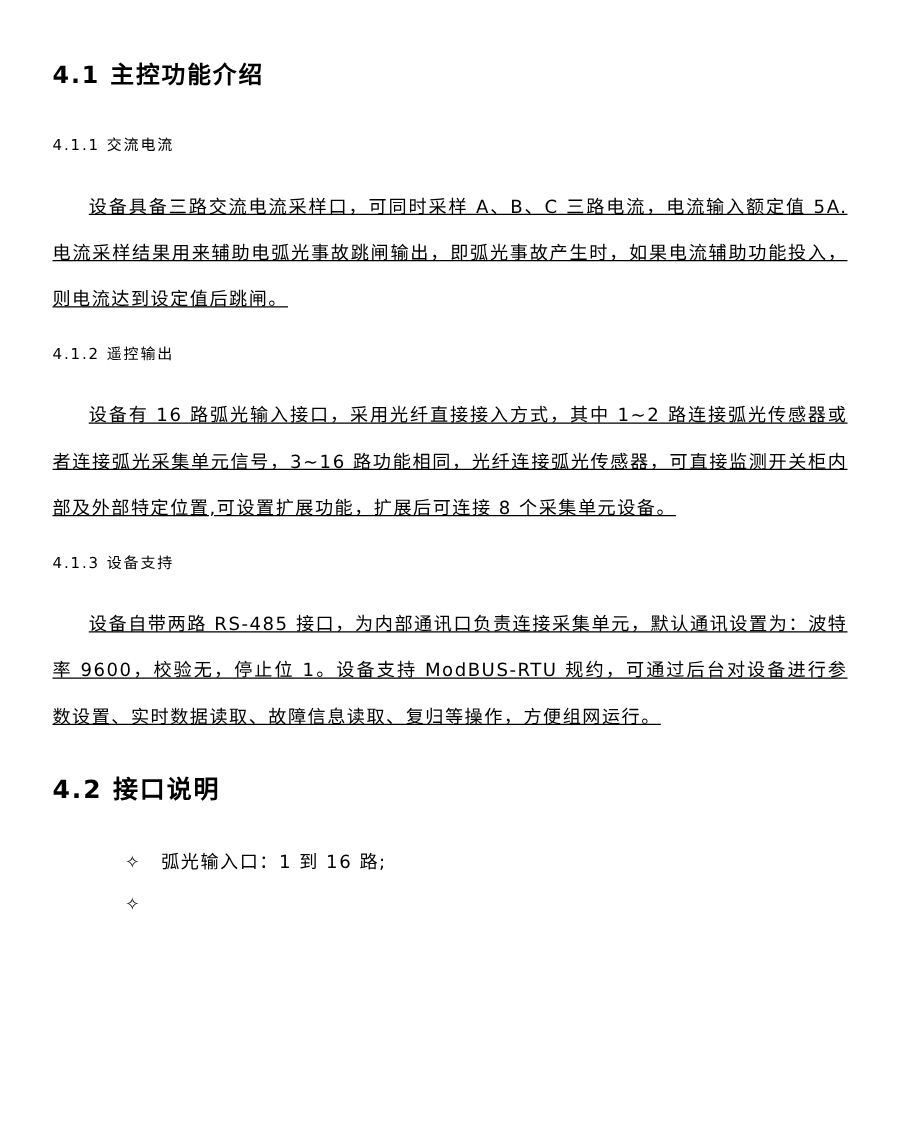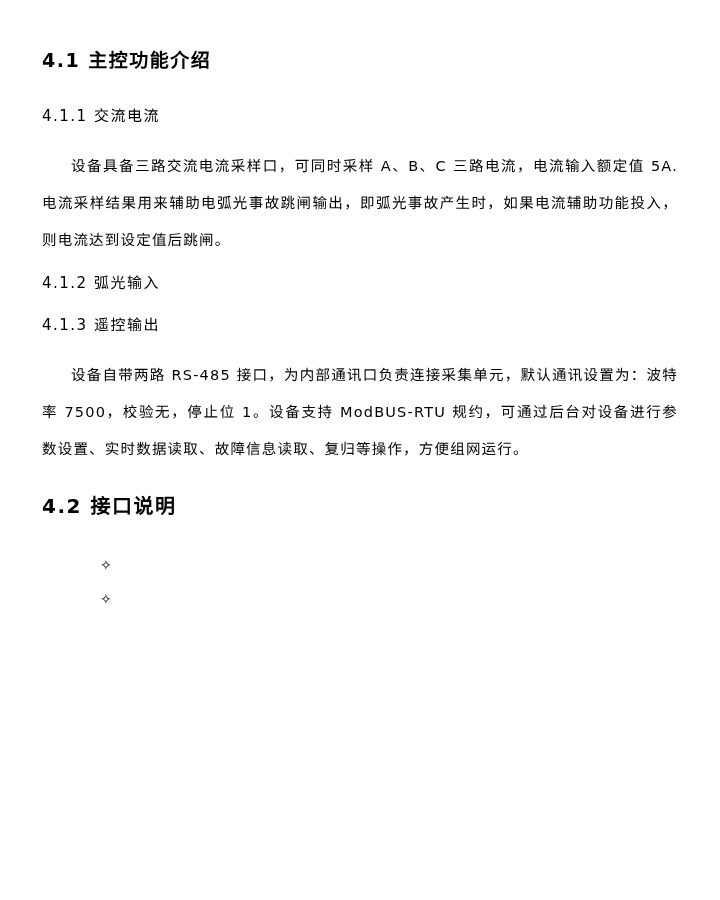--- a/index.html
+++ b/index.html
@@ -27,33 +27,34 @@
     letter-spacing: 1.5px;
     margin: 0 0 34px 0;
     line-height: 24px;
   }
   .h1.second {
     margin-top: 26px;
     margin-bottom: 30px;
     font-size: 20px;
   }
   .h2 {
-    font-size: 15px;
+    font-size: 12px;
     font-weight: normal;
     letter-spacing: 1.5px;
     margin: 12px 0 22px 0;
     line-height: 20px;
   }
   .para {
     font-size: 14.5px;
     line-height: 37px;
     letter-spacing: 1.2px;
     text-align: justify;
     text-indent: 2em;
     margin: 0 0 14px 0;
+    text-decoration: underline;
   }
   .bullet-list {
     list-style: none;
     margin: 0;
     padding: 0 0 0 58px;
   }
   .bullet-item {
     font-size: 14.5px;
     letter-spacing: 1.2px;
     line-height: 34px;
@@ -70,30 +71,32 @@
 </head>
 <body>
 
 <div class="page">
 
   <div class="h1">4.1 主控功能介绍</div>
 
   <div class="h2">4.1.1 交流电流</div>
   <p class="para">设备具备三路交流电流采样口，可同时采样 A、B、C 三路电流，电流输入额定值 5A.电流采样结果用来辅助电弧光事故跳闸输出，即弧光事故产生时，如果电流辅助功能投入，则电流达到设定值后跳闸。</p>
 
-  <div class="h2">4.1.2 弧光输入</div>
+  <div class="h2">4.1.2 遥控输出</div>
+  <p class="para">设备有 16 路弧光输入接口，采用光纤直接接入方式，其中 1~2 路连接弧光传感器或者连接弧光采集单元信号，3~16 路功能相同，光纤连接弧光传感器，可直接监测开关柜内部及外部特定位置,可设置扩展功能，扩展后可连接 8 个采集单元设备。</p>
 
-  <div class="h2">4.1.3 遥控输出</div>
+  <div class="h2">4.1.3 设备支持</div>
 
-  <p class="para">设备自带两路 RS-485 接口，为内部通讯口负责连接采集单元，默认通讯设置为：波特率 7500，校验无，停止位 1。设备支持 ModBUS-RTU 规约，可通过后台对设备进行参数设置、实时数据读取、故障信息读取、复归等操作，方便组网运行。</p>
+  <p class="para">设备自带两路 RS-485 接口，为内部通讯口负责连接采集单元，默认通讯设置为：波特率 9600，校验无，停止位 1。设备支持 ModBUS-RTU 规约，可通过后台对设备进行参数设置、实时数据读取、故障信息读取、复归等操作，方便组网运行。</p>
 
   <div class="h1 second">4.2 接口说明</div>
 
   <ul class="bullet-list">
     <li class="bullet-item">
       <span class="bullet-icon">✧</span>
+      <span>弧光输入口：1 到 16 路;</span>
     </li>
     <li class="bullet-item">
       <span class="bullet-icon">✧</span>
     </li>
   </ul>
 
 </div>
 
 </body></html>

